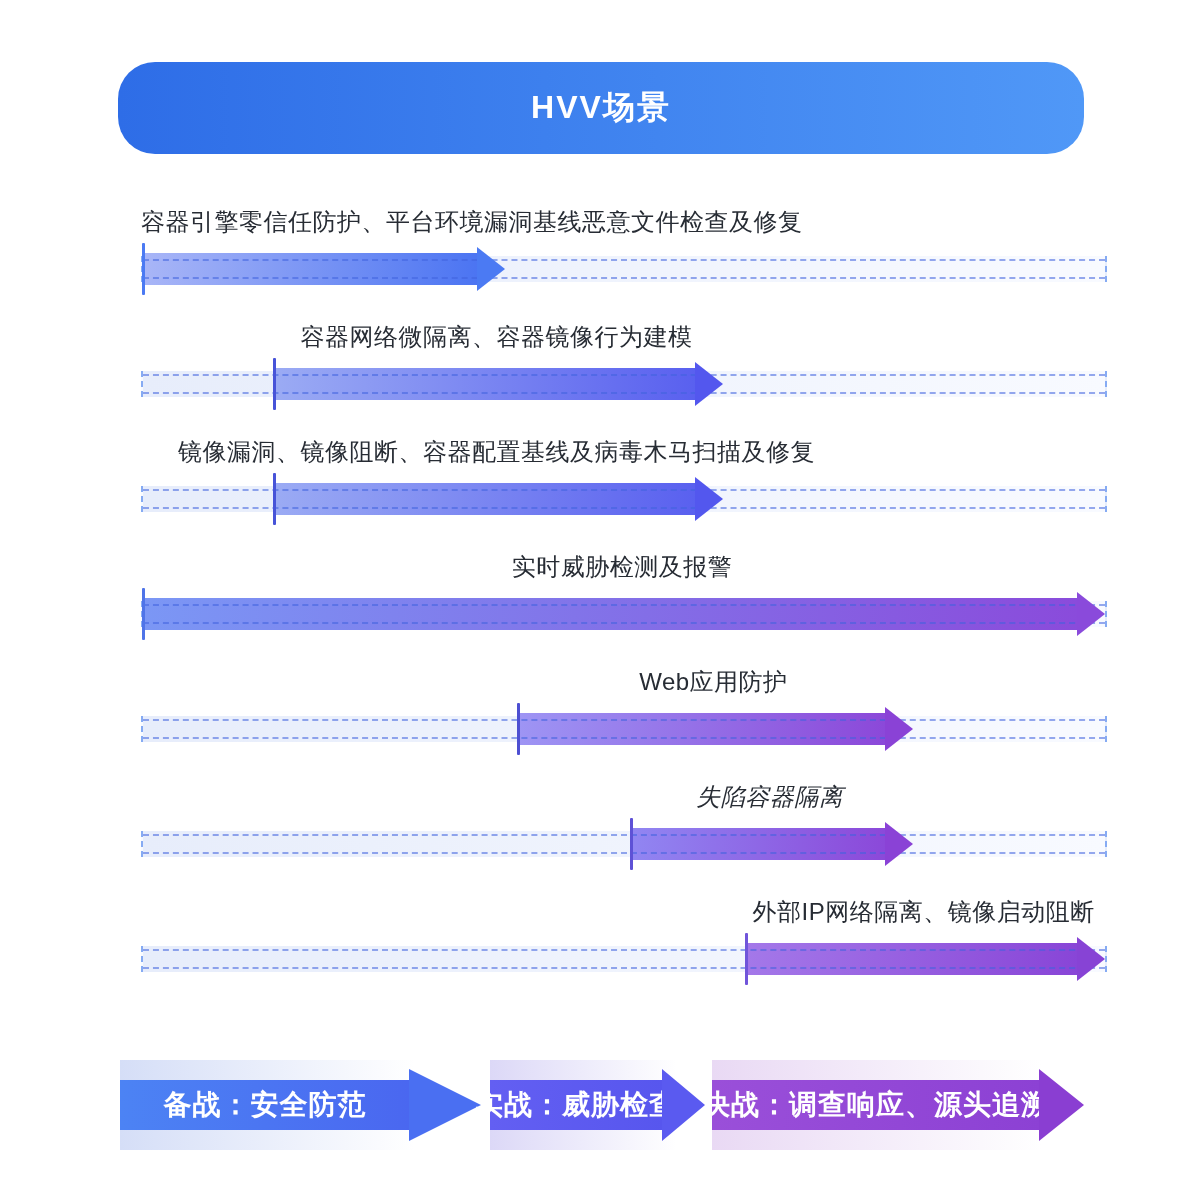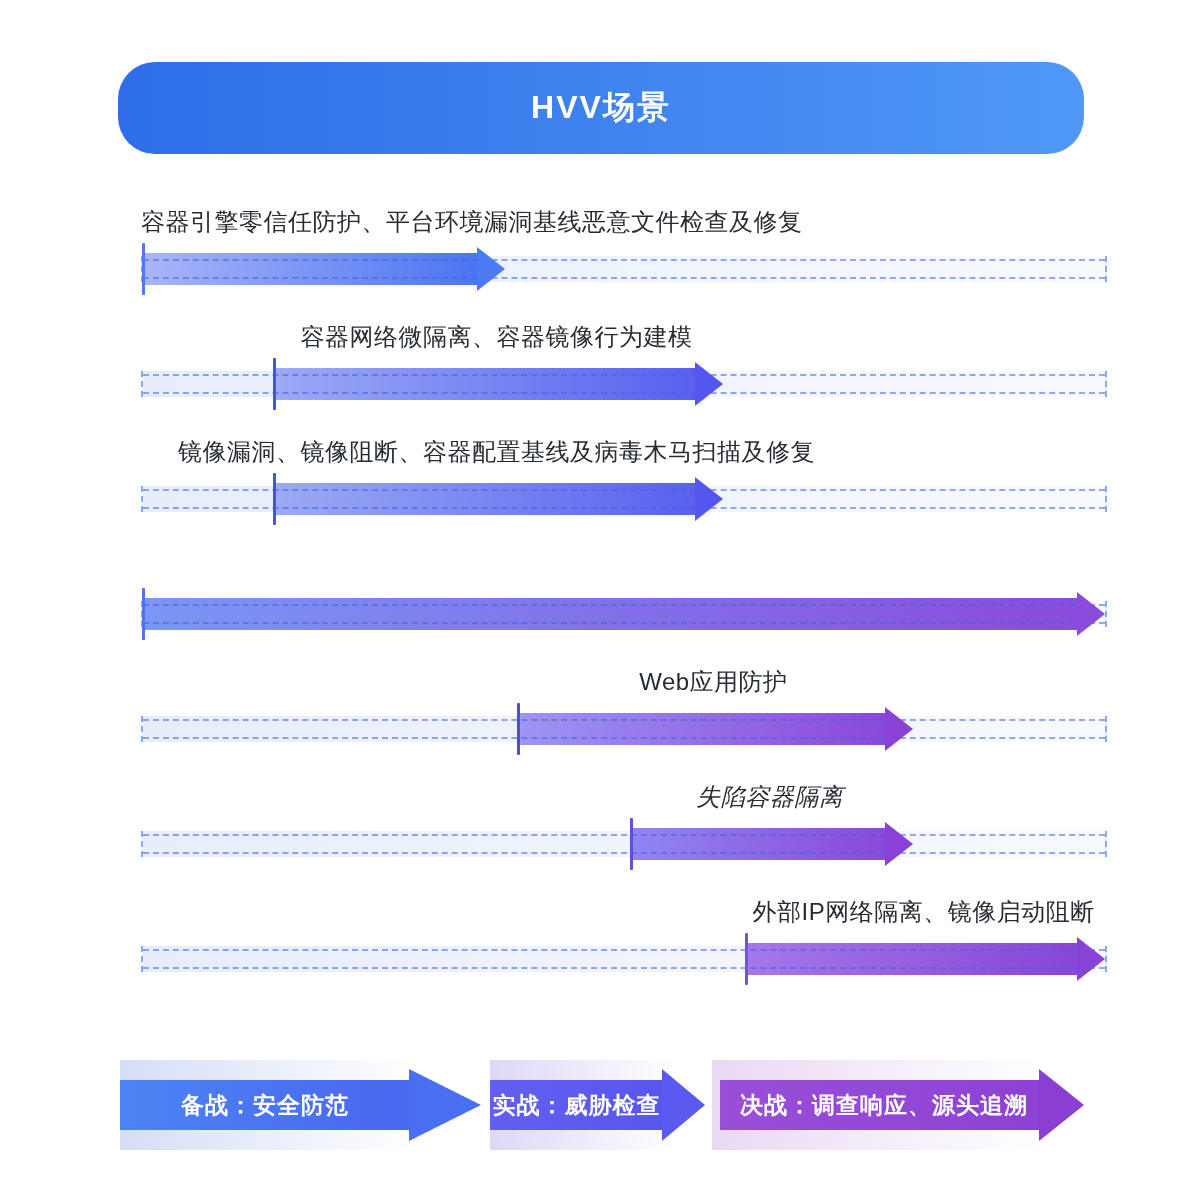--- a/index.html
+++ b/index.html
@@ -35,21 +35,21 @@
     border-left-width:28px;border-left-style:solid;
   }
   .tick{position:absolute;top:50%;transform:translateY(-50%);width:3px;height:52px;z-index:3;border-radius:1px;}
 
   .phases{position:absolute;left:120px;top:1060px;width:965px;height:90px;}
   .phase{position:absolute;top:0;height:90px;}
   .phase-bg{position:absolute;top:0;height:90px;z-index:0;}
   .phase-body{
     position:absolute;top:20px;height:50px;z-index:1;
     display:flex;align-items:center;justify-content:center;
-    color:#ffffff;font-size:23px;font-weight:700;letter-spacing:1px;white-space:nowrap;
+    color:#ffffff;font-size:28px;font-weight:700;letter-spacing:1px;white-space:nowrap;
   }
   .phase-head{
     position:absolute;top:50%;transform:translateY(-50%);width:0;height:0;z-index:1;
     border-top:36px solid transparent;border-bottom:36px solid transparent;
     border-left-style:solid;
   }
 </style>
 </head>
 <body>
 
@@ -81,20 +81,21 @@
       <div class="trow" style="top: 436px;">
     <div class="trow-label" style="left: 36.95%;">镜像漏洞、镜像阻断、容器配置基线及病毒木马扫描及修复</div>
     <div class="track">
       <div class="arrow-body" style="left: 13.6%; width: calc(46.7% - 26px); background: linear-gradient(90deg, rgb(155, 171, 244), rgb(89, 96, 239));"></div>
       <div class="dash-overlay"></div>
       <div class="arrow-head" style="left: calc(60.3% - 28px); border-left-color: rgb(83, 87, 238);"></div>
       <div class="tick" style="left: calc(13.6% - 1px); background: rgb(71, 83, 216);"></div>
     </div>
   </div>
       <div class="trow" style="top: 551px;">
+    <div class="trow-label" style="left: 50%;">实时威胁检测及报警</div>
     <div class="track">
       <div class="arrow-body" style="left: 0%; width: calc(100% - 26px); background: linear-gradient(90deg, rgb(123, 151, 245), rgb(138, 75, 219));"></div>
       <div class="dash-overlay"></div>
       <div class="arrow-head" style="left: calc(100% - 28px); border-left-color: rgb(138, 74, 219);"></div>
       <div class="tick" style="left: calc(0% - 1px); background: rgb(79, 116, 232);"></div>
     </div>
   </div>
       <div class="trow" style="top: 666px;">
     <div class="trow-label" style="left: 59.5%;">Web应用防护</div>
     <div class="track">
@@ -134,20 +135,20 @@
   </div>
       <div class="phase" style="left: 370px; width: 216px;">
     <div class="phase-bg" style="left: 0px; width: 203px; background: linear-gradient(90deg, rgb(220, 216, 247), rgba(255, 255, 255, 0) 92%);"></div>
     <div class="phase-body" style="left: 0px; width: 173px; background: linear-gradient(90deg, rgb(99, 95, 242), rgb(87, 86, 238));">
       <span>实战：威胁检查</span>
     </div>
     <div class="phase-head" style="left: 172px; border-left-width: 43px; border-left-color: rgb(90, 90, 240);"></div>
   </div>
       <div class="phase" style="left: 592px; width: 373px;">
     <div class="phase-bg" style="left: 0px; width: 358px; background: linear-gradient(90deg, rgb(233, 217, 244), rgba(255, 255, 255, 0) 92%);"></div>
-    <div class="phase-body" style="left: 8px; width: 328px; background: linear-gradient(90deg, rgb(154, 79, 217), rgb(140, 65, 212)); text-align: center;">
+    <div class="phase-body" style="left: 0px; width: 328px; background: linear-gradient(90deg, rgb(154, 79, 217), rgb(140, 65, 212)); text-align: center;">
       <span>决战：调查响应、源头追溯</span>
     </div>
     <div class="phase-head" style="left: 327px; border-left-width: 45px; border-left-color: rgb(138, 62, 210);"></div>
   </div>
     </div>
 
 </div>
 
 </body></html>

